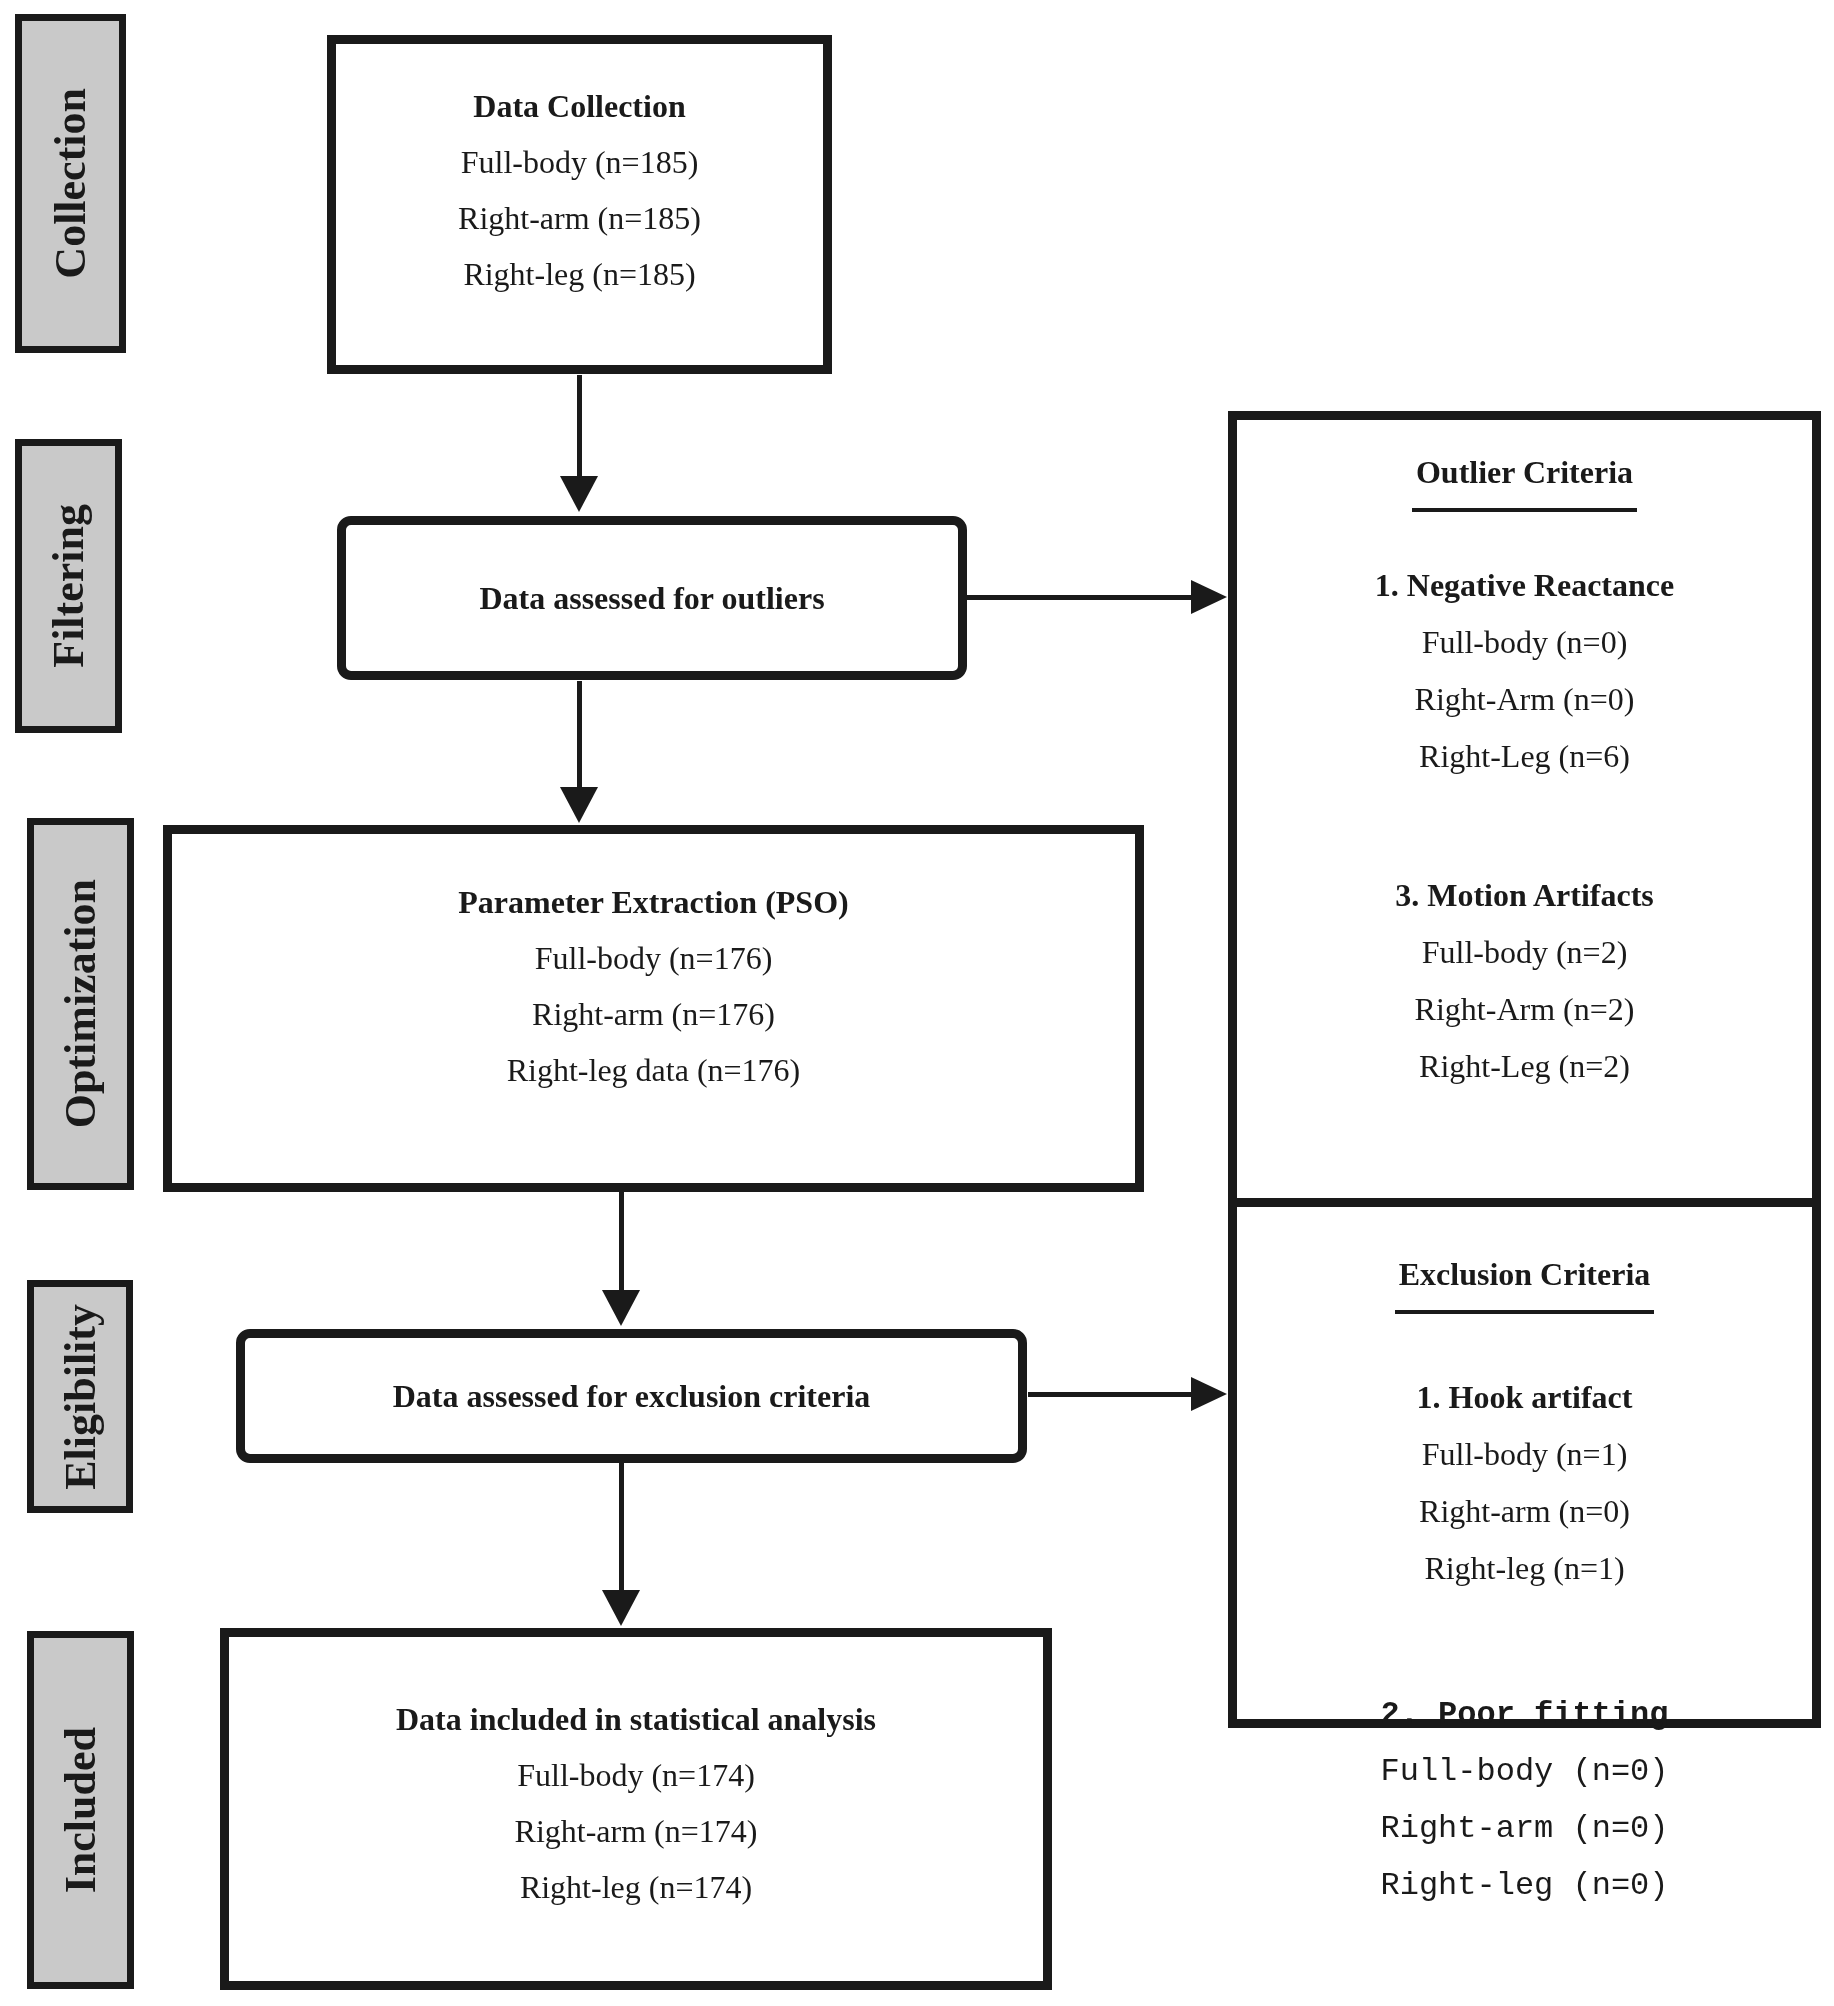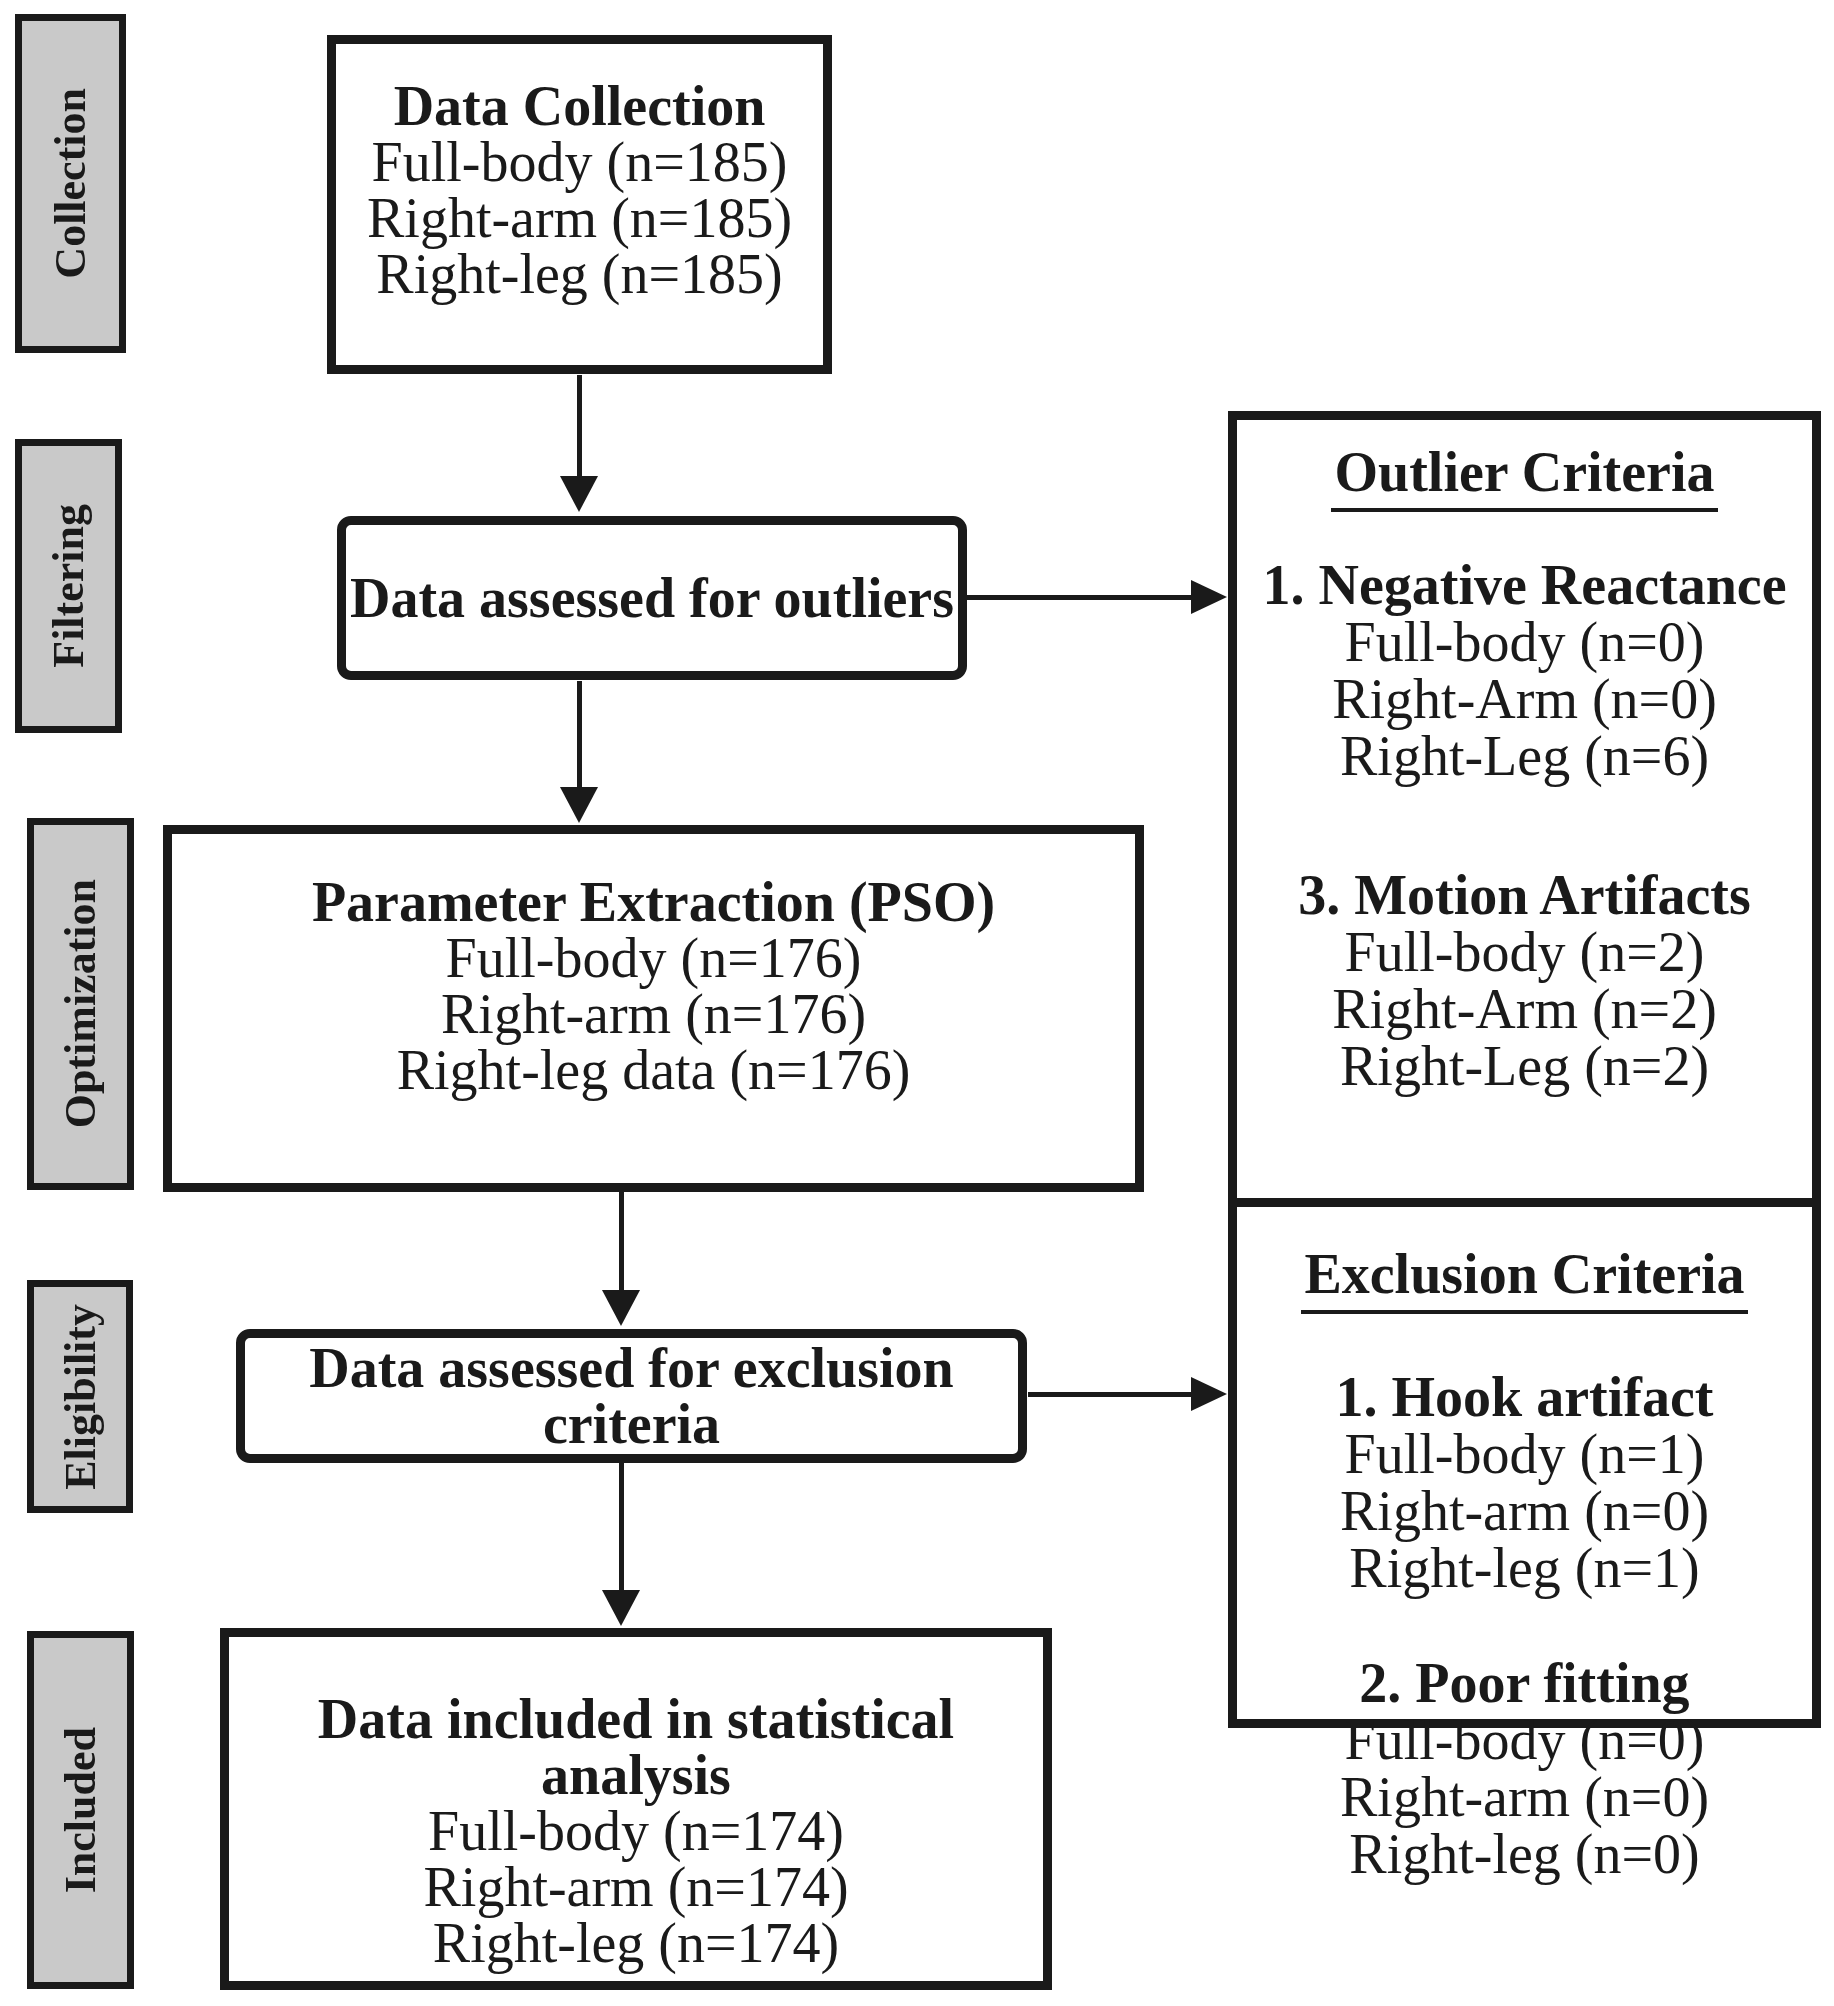--- a/index.html
+++ b/index.html
@@ -26,21 +26,21 @@
     font-size:44px;
     white-space:nowrap;
   }
   
   .box{
     position:absolute;
     background:#ffffff;
     border:9.6px solid #1a1a1a;
     box-sizing:border-box;
     text-align:center;
-    font-size:56px;
+    font-size:32px;
     line-height:56px;
   }
   .box-title{font-weight:bold;}
   .vcenter{display:flex;align-items:center;justify-content:center;border-radius:14px;}
   .flow-box-1{left:327px;top:35px;width:505px;height:339px;padding-top:34px;}
   .flow-box-2{left:337px;top:516px;width:630px;height:164px;}
   .flow-box-3{left:163px;top:825px;width:981px;height:367px;padding-top:40px;}
   .flow-box-4{left:236px;top:1329px;width:791px;height:134px;}
   .flow-box-5{left:220px;top:1628px;width:832px;height:362px;padding-top:54px;}
   .side-box{left:1228px;width:593px;padding-top:23px;line-height:57px;}
@@ -50,21 +50,21 @@
   .side-heading .ul{
     display:inline-block;
     border-bottom:4.8px solid #1a1a1a;
     padding:0 3.8px 5.7px 3.8px;
   }
   .group{line-height:57px;}
   .group-title{font-weight:bold;}
   .side-box-1 .group-a{margin-top:45px;}
   .side-box-1 .group-b{margin-top:82px;}
   .side-box-2 .group-a{margin-top:55px;}
-  .side-box-2 .group-b{margin-top:58px;}
+  .side-box-2 .group-b{margin-top:89px;font-family:Liberation Mono, monospace;}
   
   .varrow{position:absolute;width:4.8px;background:#1a1a1a;}
   .varrow::after{
     content:"";position:absolute;top:100%;left:50%;
     transform:translateX(-50%);
     border-left:19px solid transparent;
     border-right:19px solid transparent;
     border-top:36px solid #1a1a1a;
   }
   .harrow{position:absolute;height:4.8px;background:#1a1a1a;}

